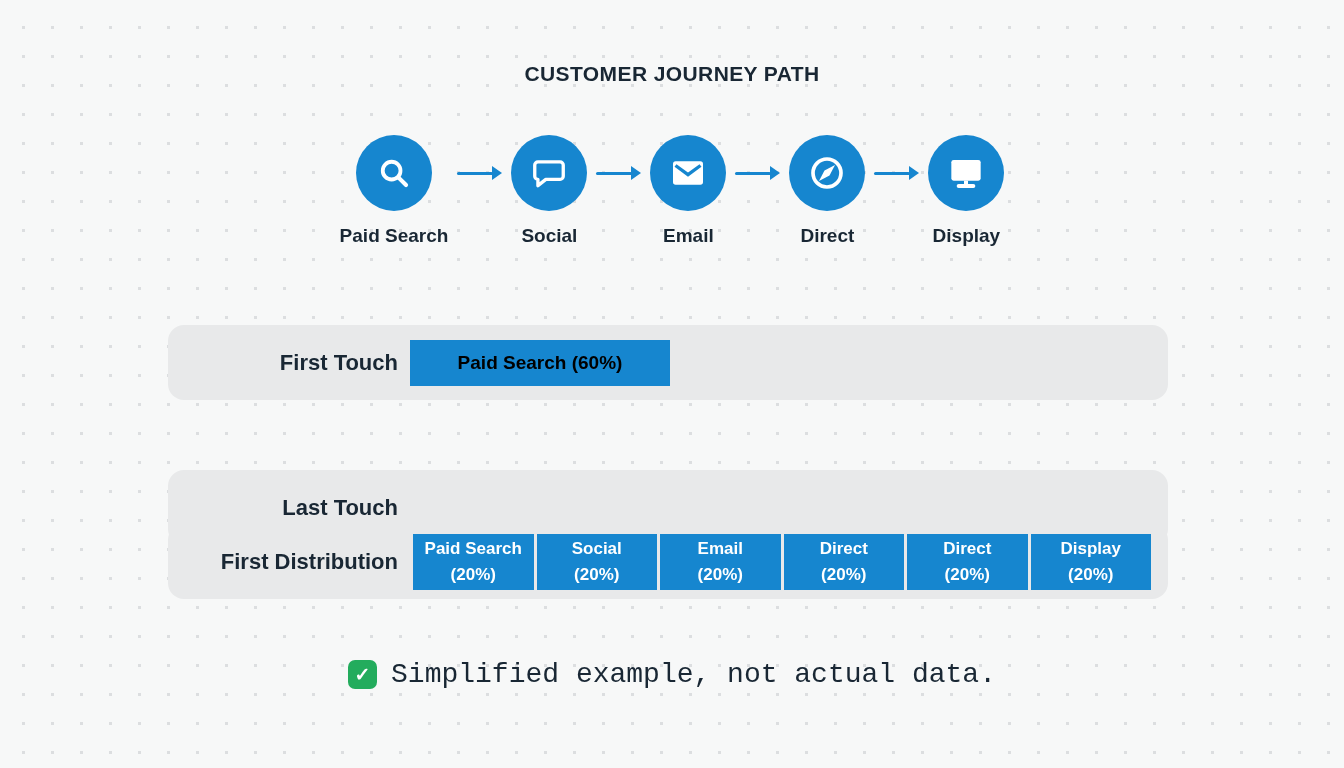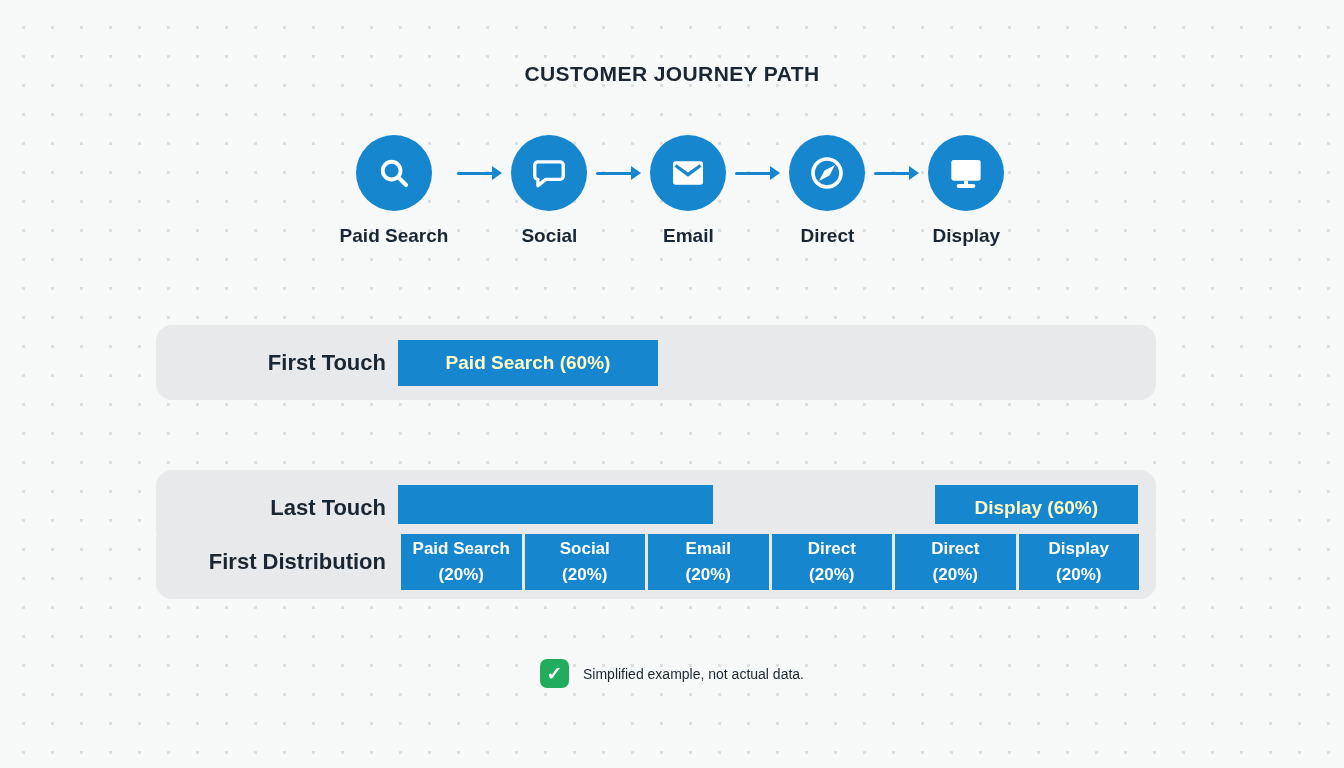--- a/index.html
+++ b/index.html
@@ -43,39 +43,39 @@
   }
   .arrow .shaft{display:block;width:36px;height:3px;background:var(--blue,#1686cf);border-radius:2px;}
   .arrow .head{
     display:block;width:0;height:0;
     border-left:10px solid var(--blue,#1686cf);
     border-top:7px solid transparent;border-bottom:7px solid transparent;
     margin-left:-1px;
   }
   
   .model-row{
-    position:absolute;left:156px;width:1000px;height:75px;
+    position:absolute;left:168px;width:1000px;height:75px;
     background:var(--rowbg,#e8e9ea);border-radius:16px;
     display:flex;align-items:center;box-sizing:border-box;
   }
   .row-first{top:325px;}
   .row-last{top:425px;margin-top:45px;}
   .row-even{top:524px;}
   .model-label{
     width:230px;flex:0 0 auto;text-align:right;
     font-size:22px;font-weight:700;color:var(--dark,#192734);
     white-space:nowrap;
   }
   .bar-zone{
     position:relative;flex:1 1 auto;height:100%;margin-left:12px;
   }
   .bar{
     position:absolute;top:50%;transform:translateY(-50%);
     height:46px;background:var(--blue,#1686cf);
-    color:#fef9c3;font-size:19px;font-weight:700;
+    color:#000000;font-size:19px;font-weight:700;
     display:flex;align-items:center;justify-content:center;
     white-space:nowrap;
   }
   .bar-ft{left:0;width:34.3%;}
   .bar-lt-left{left:0;width:41.5%;}
   .bar-lt-right{left:70.8%;width:26.8%;}
   .segments{
     display:flex;align-items:center;gap:3px;
     padding:0 17px 0 3px;box-sizing:border-box;height:100%;
   }
@@ -88,21 +88,21 @@
   
   .footnote{
     position:absolute;top:659px;left:0;width:100%;
     display:flex;align-items:center;justify-content:center;gap:14px;
   }
   .check-box{
     width:29px;height:29px;border-radius:7px;background:var(--green,#23ac5d);
     color:#fff;font-size:19px;font-weight:700;
     display:flex;align-items:center;justify-content:center;flex:0 0 auto;
   }
-  .footnote-text{font-size:14px;color:var(--dark,#192734);}
+  .footnote-text{font-size:28px;color:var(--dark,#192734);font-family:Liberation Mono, monospace;}
 </style>
 </head>
 <body>
 
 <div class="canvas">
 
   <h1 class="title">CUSTOMER JOURNEY PATH</h1>
 
   <div class="journey">
 
@@ -180,24 +180,20 @@
 
   <div class="model-row row-first">
     <div class="model-label">First Touch</div>
     <div class="bar-zone">
       <div class="bar bar-ft">Paid Search (60%)</div>
     </div>
   </div>
 
   <div class="model-row row-last">
     <div class="model-label">Last Touch</div>
-    <div class="bar-zone">
-      <div class="bar bar-lt-left"></div>
-      <div class="bar bar-lt-right">Display (60%)</div>
-    </div>
   </div>
 
   <div class="model-row row-even">
     <div class="model-label">First Distribution</div>
     <div class="bar-zone segments">
       <div class="segment">
         <span>Paid Search</span>
         <span>(20%)</span>
       </div>
       <div class="segment">

